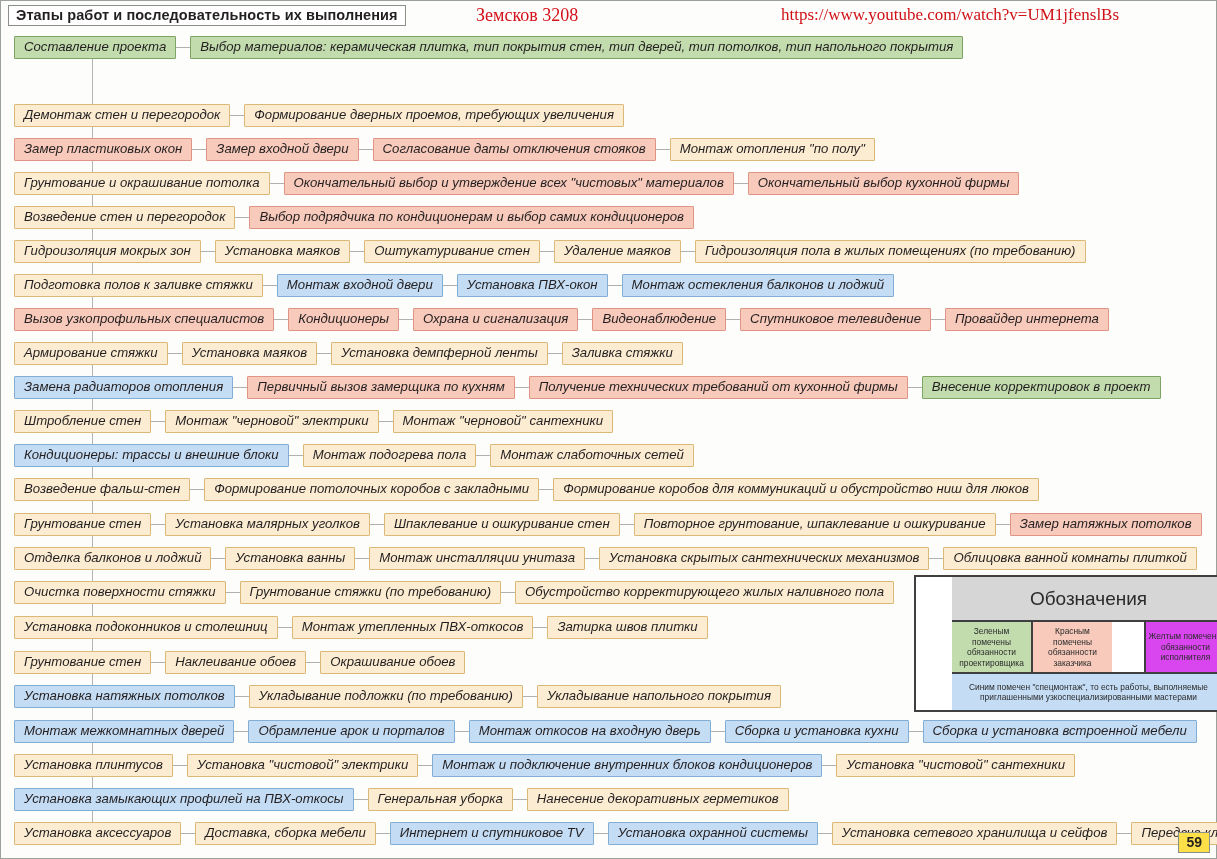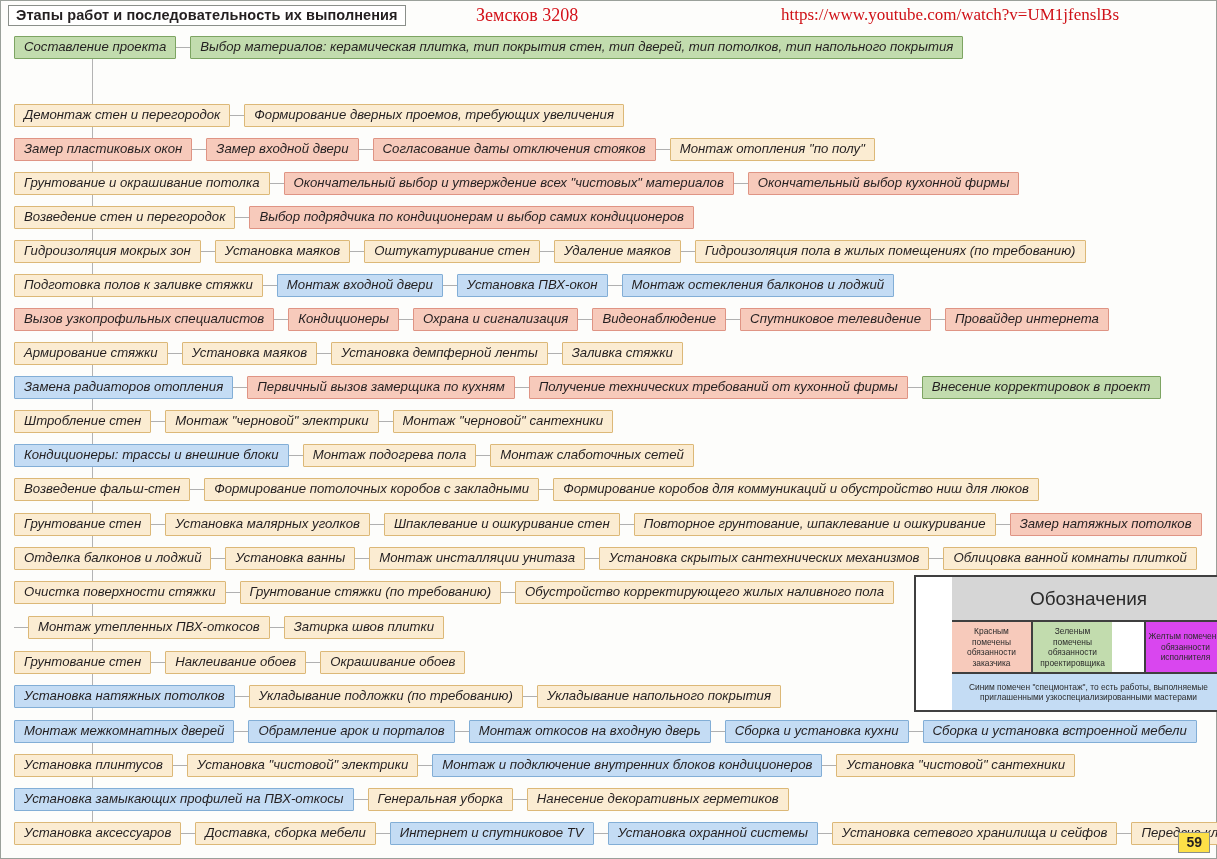--- a/index.html
+++ b/index.html
@@ -273,20 +273,21 @@
         <div class="row-inner">
           <div class="node c-yellow">Очистка поверхности стяжки</div>
           <div class="conn"></div>
           <div class="node c-yellow">Грунтование стяжки (по требованию)</div>
           <div class="conn"></div>
           <div class="node c-yellow">Обустройство корректирующего жилых наливного пола</div>
         </div>
       </div>
       <div class="row" style="top: 584px;">
         <div class="row-inner">
+          <div class="node c-yellow">Установка подоконников и столешниц</div>
           <div class="conn"></div>
           <div class="node c-yellow">Монтаж утепленных ПВХ-откосов</div>
           <div class="conn"></div>
           <div class="node c-yellow">Затирка швов плитки</div>
         </div>
       </div>
       <div class="row" style="top: 619px;">
         <div class="row-inner">
           <div class="node c-yellow">Грунтование стен</div>
           <div class="conn"></div>
@@ -350,21 +351,21 @@
           <div class="node c-yellow">Установка сетевого хранилища и сейфов</div>
           <div class="conn"></div>
           <div class="node c-yellow">Передача ключей</div>
         </div>
       </div>
     </div>
 
   <div class="legend">
     <div class="legend-title">Обозначения</div>
     <div class="legend-cols">
+      <div class="legend-col lc-green">Зеленым помечены обязанности проектировщика</div>
       <div class="legend-col lc-red">Красным помечены обязанности заказчика</div>
-      <div class="legend-col lc-green">Зеленым помечены обязанности проектировщика</div>
       <div class="legend-col lc-yellow">Желтым помечены обязанности исполнителя</div>
     </div>
     <div class="legend-note">Синим помечен "спецмонтаж", то есть работы, выполняемые приглашенными узкоспециализированными мастерами</div>
   </div>
 
   <div class="pagenum">59</div>
 </div>
 
 </body></html>

